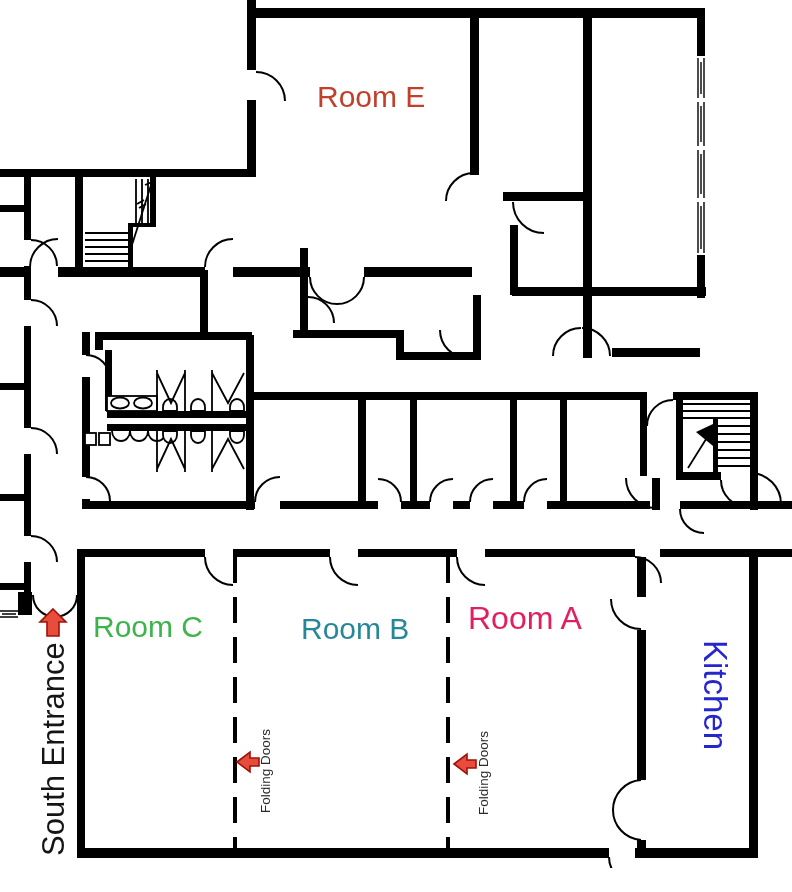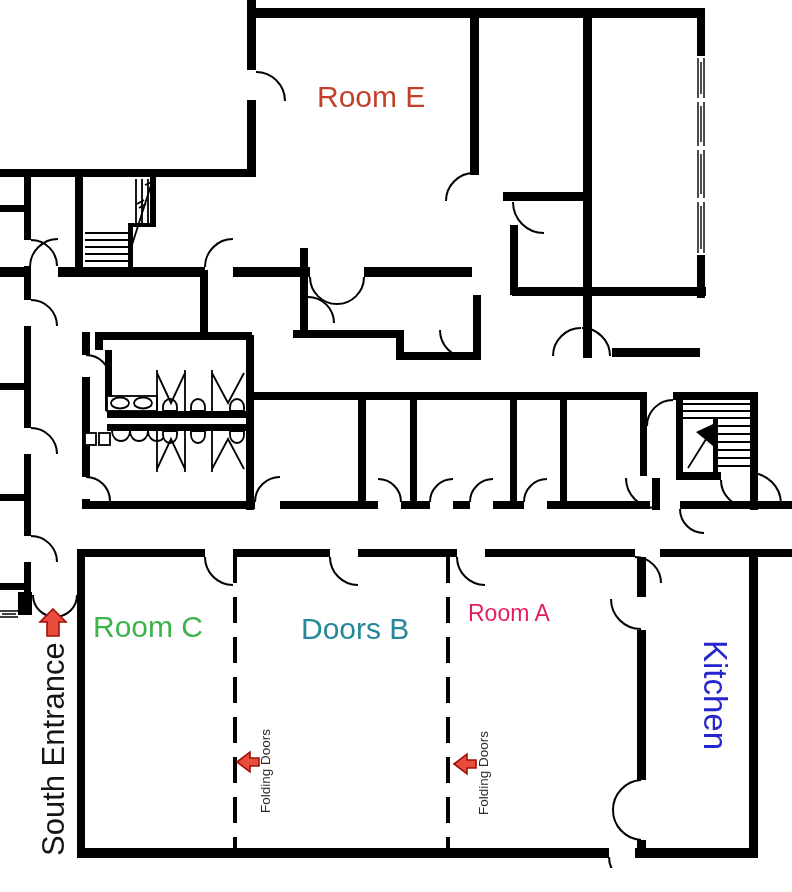--- a/index.html
+++ b/index.html
@@ -3,21 +3,21 @@
 <meta charset="utf-8">
 <style>
   html,body{margin:0;padding:0;background:#ffffff;}
   .stage{position:relative;width:792px;height:868px;background:#ffffff;overflow:hidden;
          font-family:"Liberation Sans",sans-serif;}
   .stage svg{position:absolute;left:0;top:0;}
   .lbl{position:absolute;white-space:nowrap;line-height:1.15;}
   .lbl-room-e{left:317px;top:80px;font-size:30px;color:#c2402a;}
   .lbl-room-c{left:93px;top:610px;font-size:30px;color:#3cb44b;}
   .lbl-room-b{left:301px;top:612px;font-size:30px;color:#27879a;}
-  .lbl-room-a{left:468px;top:600px;font-size:23px;color:#e31e60;}
+  .lbl-room-a{left:468px;top:600px;font-size:32px;color:#e31e60;}
   .lbl-kitchen{left:734px;top:640px;font-size:33px;color:#2626cd;
                transform:rotate(90deg);transform-origin:0 0;}
   .lbl-south{left:36px;top:856px;font-size:31px;color:#151515;
              transform:rotate(-90deg);transform-origin:0 0;}
   .lbl-fd{font-size:13.5px;color:#2a2a2a;transform:rotate(-90deg);transform-origin:0 0;}
   .lbl-fd1{left:258px;top:813px;}
   .lbl-fd2{left:476px;top:815px;}
 </style>
 </head>
 <body>
@@ -200,20 +200,20 @@
 
   <g stroke="#a01208" stroke-width="1.6" fill="#e74c3c">
     <polygon points="53,609 66,622 59,622 59,636 47,636 47,622 40,622"></polygon>
     <polygon points="237,762 250,752 250,758 259,758 259,766 250,766 250,772"></polygon>
     <polygon points="454,764 467,754 467,760 476,760 476,768 467,768 467,774"></polygon>
   </g>
 </svg>
 
 <div class="lbl lbl-room-e">Room E</div>
 <div class="lbl lbl-room-c">Room C</div>
-<div class="lbl lbl-room-b">Doors B</div>
+<div class="lbl lbl-room-b">Room B</div>
 <div class="lbl lbl-room-a">Room A</div>
 <div class="lbl lbl-kitchen">Kitchen</div>
 <div class="lbl lbl-south">South Entrance</div>
 <div class="lbl lbl-fd lbl-fd1">Folding Doors</div>
 <div class="lbl lbl-fd lbl-fd2">Folding Doors</div>
 
 </div>
 
 </body></html>

